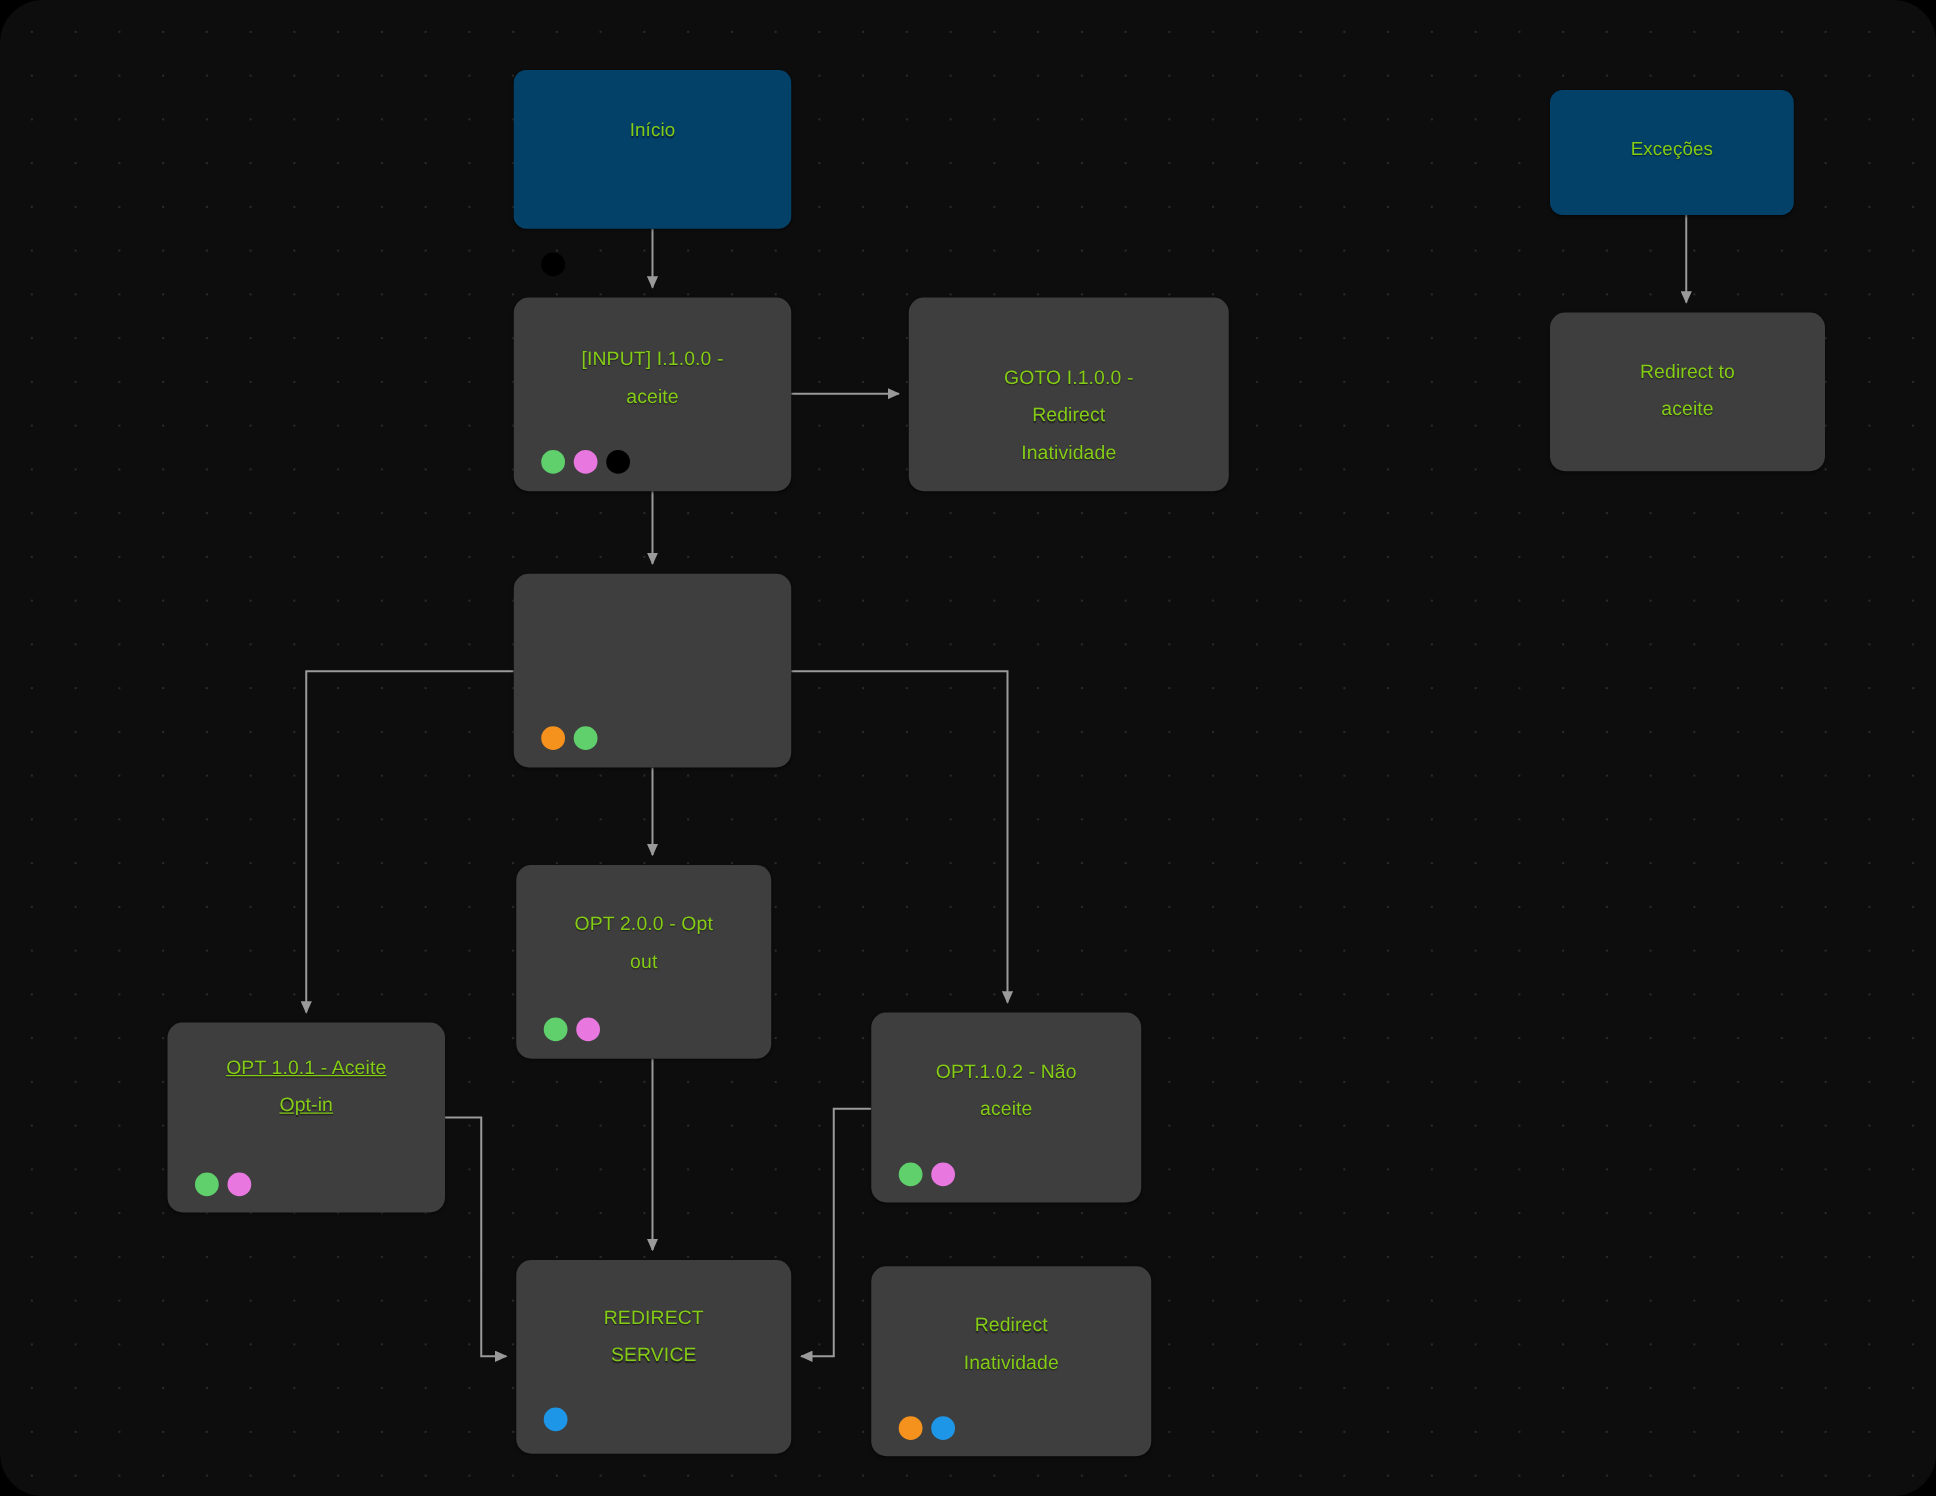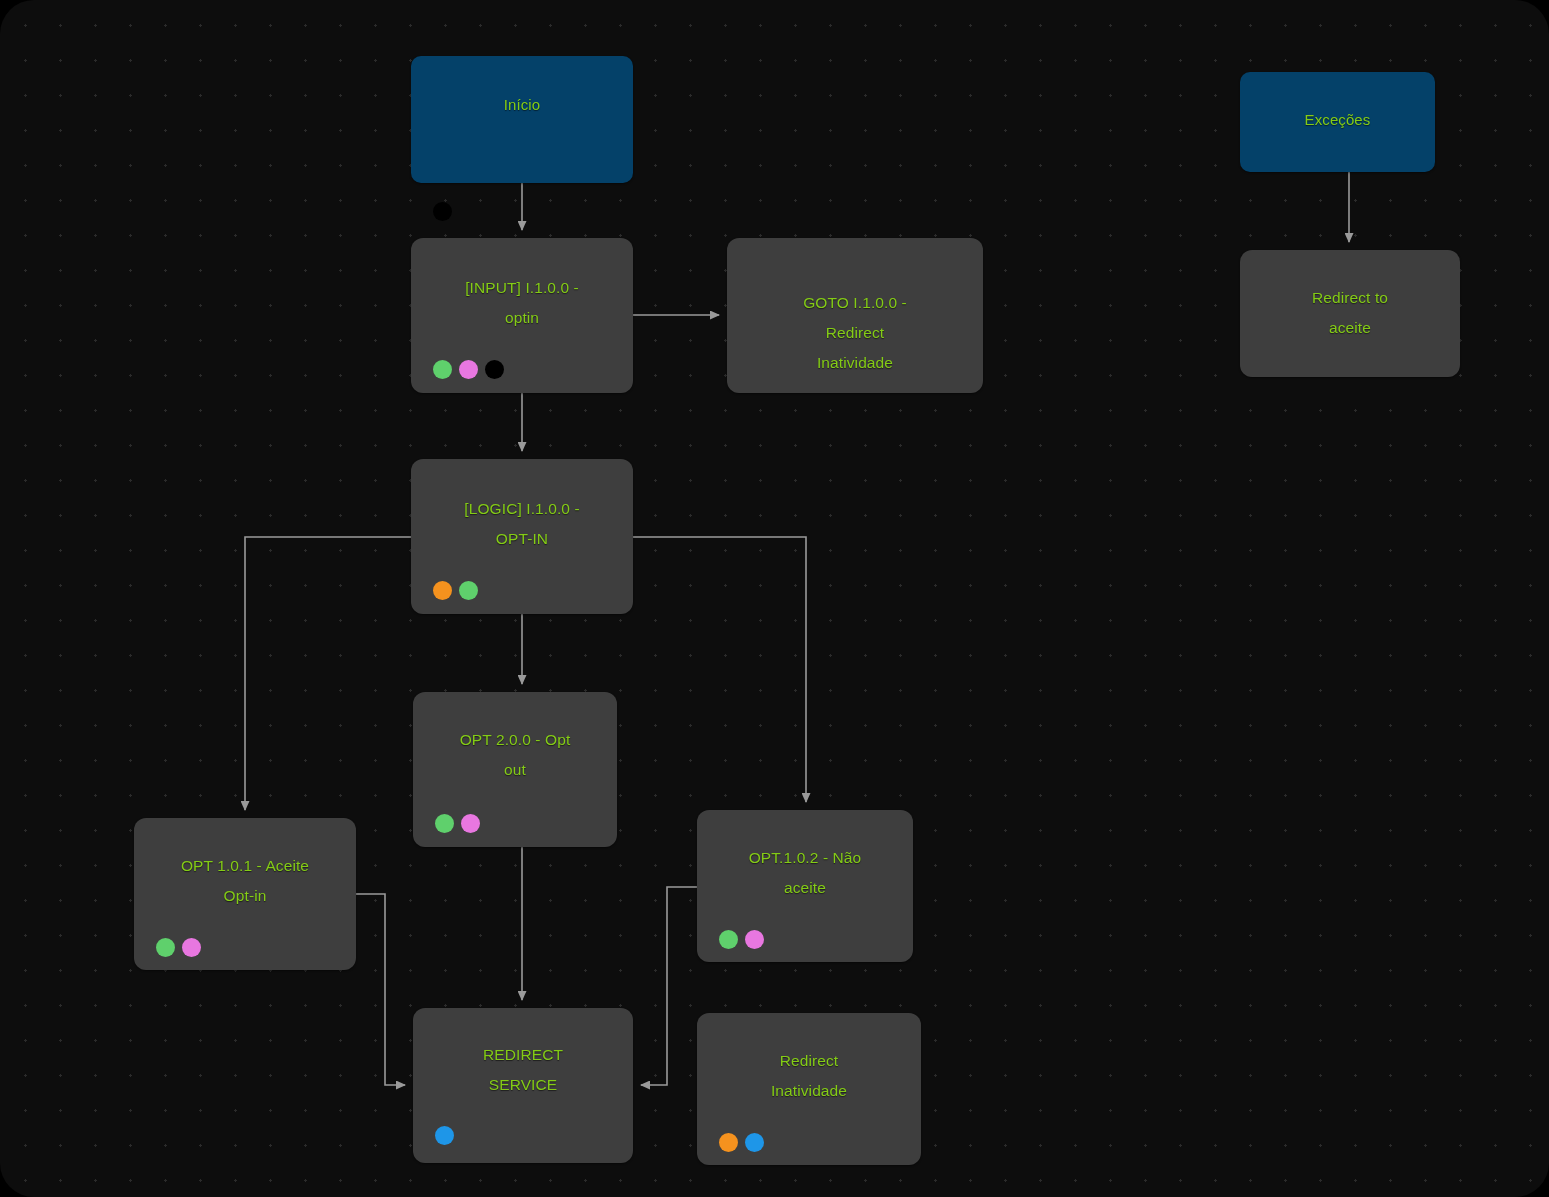--- a/index.html
+++ b/index.html
@@ -98,21 +98,21 @@
 
   #n-logic       { left: 411px;  top: 459px;  width: 222px; height: 155px; }
   #n-logic .node-label { top: 35px; }
   #n-logic .dots { left: 22px; top: 122px; }
 
   #n-optout      { left: 413px;  top: 692px;  width: 204px; height: 155px; }
   #n-optout .node-label { top: 33px; }
   #n-optout .dots { left: 22px; top: 122px; }
 
   #n-aceite      { left: 134px;  top: 818px;  width: 222px; height: 152px; }
-  #n-aceite .node-label { top: 33px; }
+  #n-aceite .node-label { top: 22px; text-decoration: underline; }
   #n-aceite .dots { left: 22px; top: 120px; }
 
   #n-naoaceite   { left: 697px;  top: 810px;  width: 216px; height: 152px; }
   #n-naoaceite .node-label { top: 33px; }
   #n-naoaceite .dots { left: 22px; top: 120px; }
 
   #n-redirect-service { left: 413px; top: 1008px; width: 220px; height: 155px; }
   #n-redirect-service .node-label { top: 32px; }
   #n-redirect-service .dots { left: 22px; top: 118px; }
 
@@ -152,42 +152,40 @@
       <span class="dot" style="background:#000000"></span>
     </div>
   </div>
 
   <div class="node start" id="n-excecoes">
     <div class="node-label">Exceções</div>
   </div>
 
   <div class="node" id="n-input">
     <div class="node-label">[INPUT] I.1.0.0 -
-optin</div>
+aceite</div>
     <div class="dots">
       <span class="dot" style="background:#5fd06c"></span>
       <span class="dot" style="background:#e877e0"></span>
       <span class="dot" style="background:#000000"></span>
     </div>
   </div>
 
   <div class="node" id="n-goto">
     <div class="node-label">GOTO I.1.0.0 -
 Redirect
 Inatividade</div>
   </div>
 
   <div class="node" id="n-redirect-cascade">
     <div class="node-label">Redirect to
 aceite</div>
   </div>
 
   <div class="node" id="n-logic">
-    <div class="node-label">[LOGIC] I.1.0.0 -
-OPT-IN</div>
     <div class="dots">
       <span class="dot" style="background:#f5921e"></span>
       <span class="dot" style="background:#5fd06c"></span>
     </div>
   </div>
 
   <div class="node" id="n-optout">
     <div class="node-label">OPT 2.0.0 - Opt
 out</div>
     <div class="dots">

